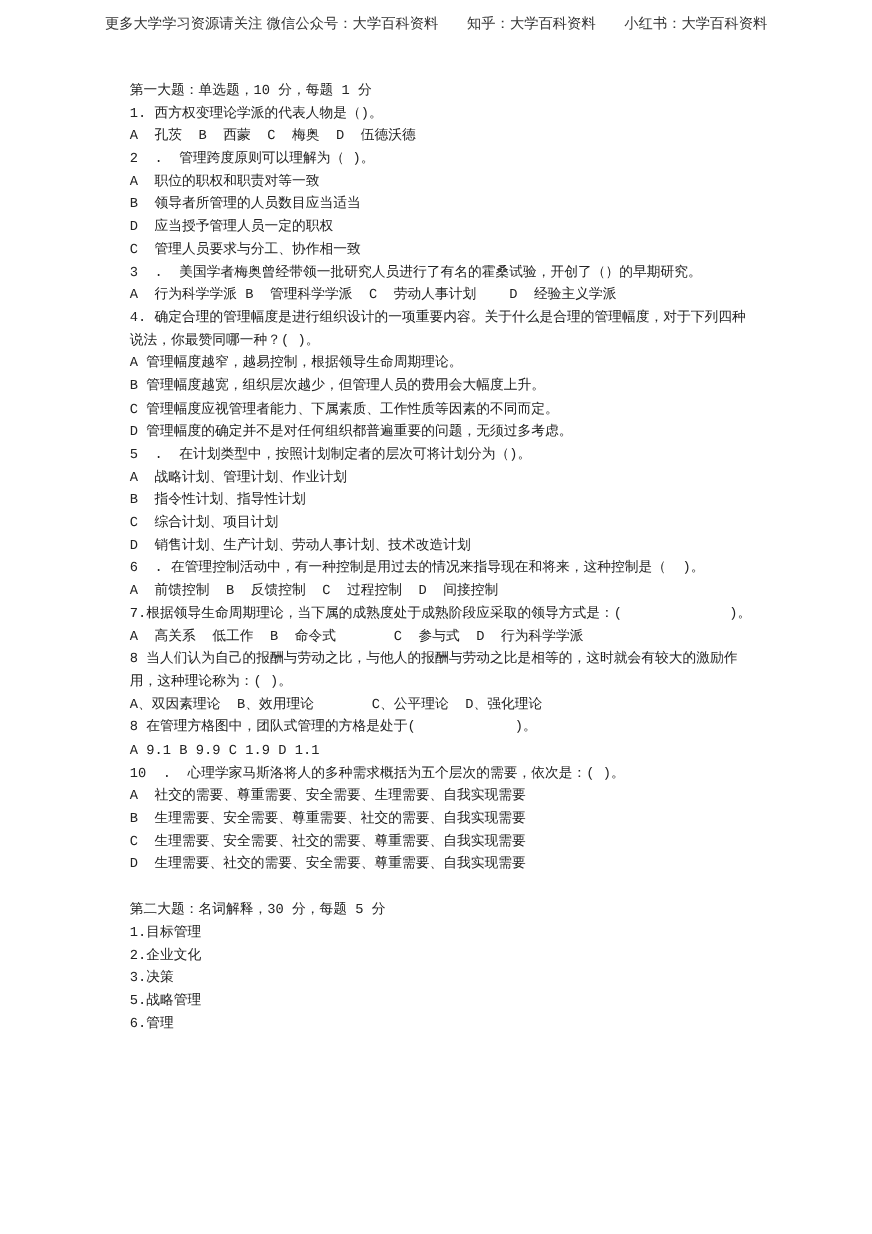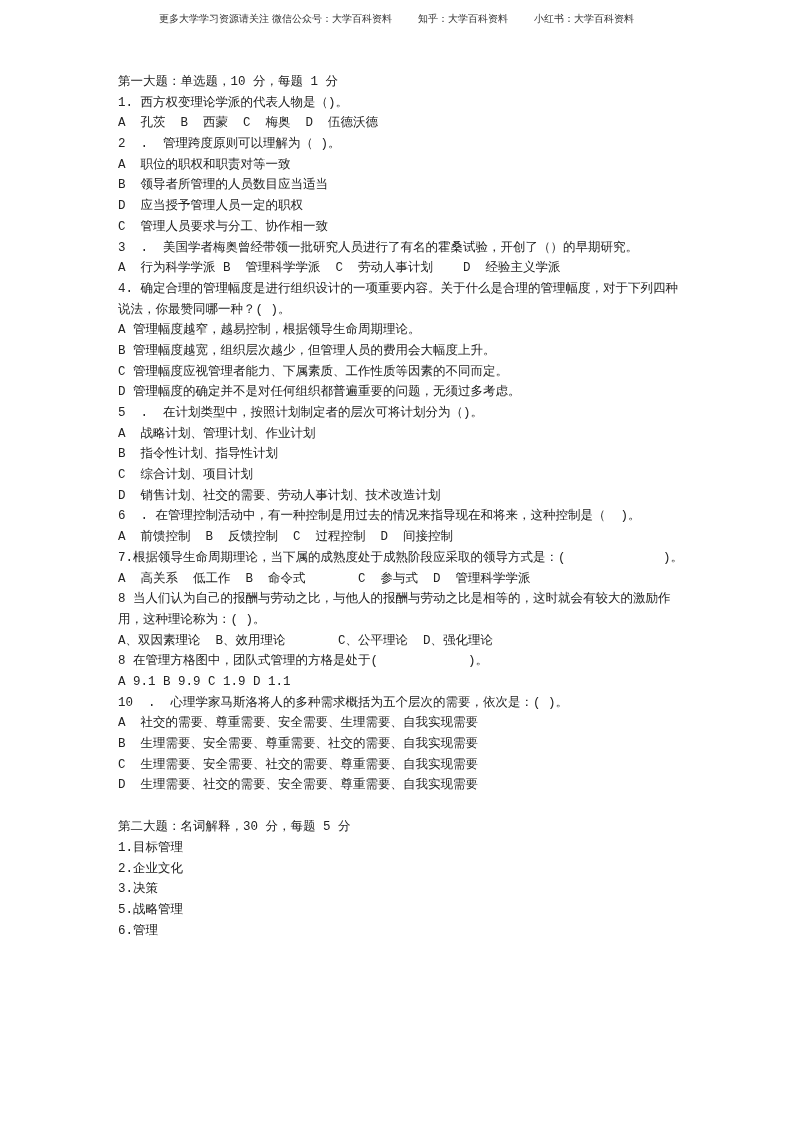--- a/index.html
+++ b/index.html
@@ -1,17 +1,17 @@
 <!DOCTYPE html>
 <html><head>
   <meta charset="utf-8">
   <style>
     html, body { margin: 0; padding: 0; background: #ffffff; }
     body { width: 793px; height: 1122px; position: relative; overflow: hidden; font-family: "DejaVu Sans", "Liberation Sans", sans-serif; color: #222; }
-    .page-header { position: absolute; top: 12px; left: 0; width: 793px; text-align: center; font-family: "DejaVu Serif", "Liberation Serif", serif; font-size: 10px; color: #333; white-space: pre; }
+    .page-header { position: absolute; top: 12px; left: 0; width: 793px; text-align: center; font-family: "DejaVu Serif", "Liberation Serif", serif; font-size: 13px; color: #333; white-space: pre; }
     .page-header span { margin: 0 13px; }
     .content { position: absolute; left: 118px; top: 72px; width: 570px; font-size: 12.5px; line-height: 20.7px; font-family: Liberation Mono, monospace; }
     .line { white-space: pre; height: 20.7px; }
     .wrap { white-space: normal; height: auto; }
     .gap { height: 21px; }
   </style>
 </head>
 <body>
 
 <div class="page-header"><span>更多大学学习资源请关注 微信公众号：大学百科资料</span><span>知乎：大学百科资料</span><span>小红书：大学百科资料</span></div>
@@ -29,25 +29,25 @@
   <div class="line">A  行为科学学派 B  管理科学学派  C  劳动人事计划    D  经验主义学派</div>
   <div class="line wrap">4. 确定合理的管理幅度是进行组织设计的一项重要内容。关于什么是合理的管理幅度，对于下列四种说法，你最赞同哪一种？(          )。</div>
   <div class="line">A 管理幅度越窄，越易控制，根据领导生命周期理论。</div>
   <div class="line">B 管理幅度越宽，组织层次越少，但管理人员的费用会大幅度上升。</div>
   <div class="line">C 管理幅度应视管理者能力、下属素质、工作性质等因素的不同而定。</div>
   <div class="line">D 管理幅度的确定并不是对任何组织都普遍重要的问题，无须过多考虑。</div>
   <div class="line">5  .  在计划类型中，按照计划制定者的层次可将计划分为（)。</div>
   <div class="line">A  战略计划、管理计划、作业计划</div>
   <div class="line">B  指令性计划、指导性计划</div>
   <div class="line">C  综合计划、项目计划</div>
-  <div class="line">D  销售计划、社交的需要、劳动人事计划、技术改造计划</div>
+  <div class="line">D  销售计划、生产计划、劳动人事计划、技术改造计划</div>
   <div class="line">6  . 在管理控制活动中，有一种控制是用过去的情况来指导现在和将来，这种控制是（  )。</div>
   <div class="line">A  前馈控制  B  反馈控制  C  过程控制  D  间接控制</div>
   <div class="line">7.根据领导生命周期理论，当下属的成熟度处于成熟阶段应采取的领导方式是：(             )。</div>
-  <div class="line">A  高关系  低工作  B  命令式       C  参与式  D  管理科学学派</div>
+  <div class="line">A  高关系  低工作  B  命令式       C  参与式  D  行为科学学派</div>
   <div class="line wrap">8  当人们认为自己的报酬与劳动之比，与他人的报酬与劳动之比是相等的，这时就会有较大的激励作用，这种理论称为：(            )。</div>
   <div class="line">A、双因素理论  B、效用理论       C、公平理论  D、强化理论</div>
   <div class="line">8 在管理方格图中，团队式管理的方格是处于(            )。</div>
   <div class="line">A 9.1 B 9.9 C 1.9 D 1.1</div>
   <div class="line">10  .  心理学家马斯洛将人的多种需求概括为五个层次的需要，依次是：( )。</div>
   <div class="line">A  社交的需要、尊重需要、安全需要、生理需要、自我实现需要</div>
   <div class="line">B  生理需要、安全需要、尊重需要、社交的需要、自我实现需要</div>
   <div class="line">C  生理需要、安全需要、社交的需要、尊重需要、自我实现需要</div>
   <div class="line">D  生理需要、社交的需要、安全需要、尊重需要、自我实现需要</div>
   <div class="gap"></div>

